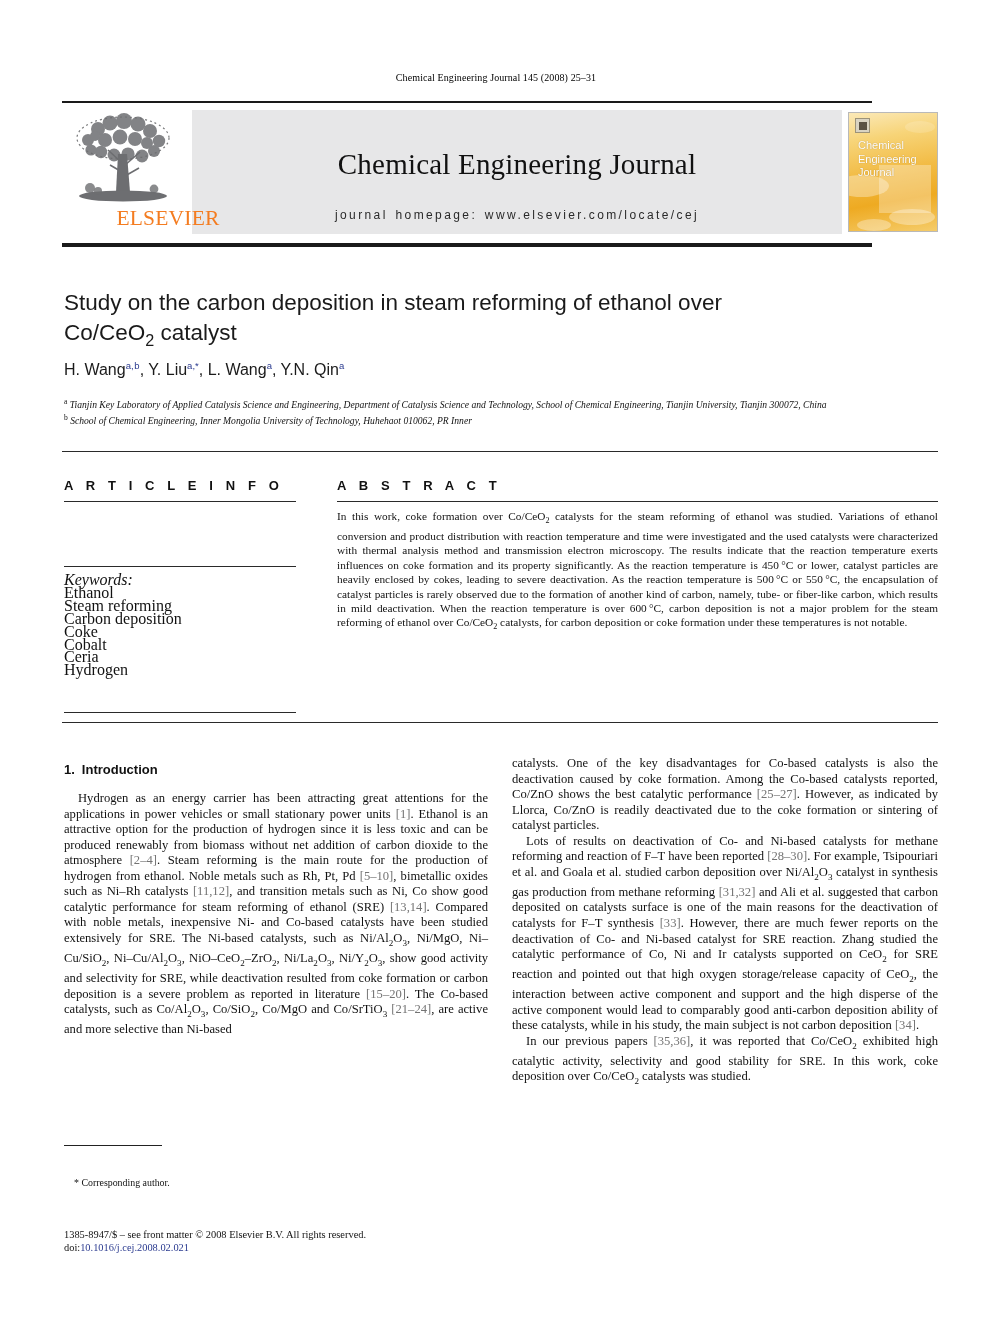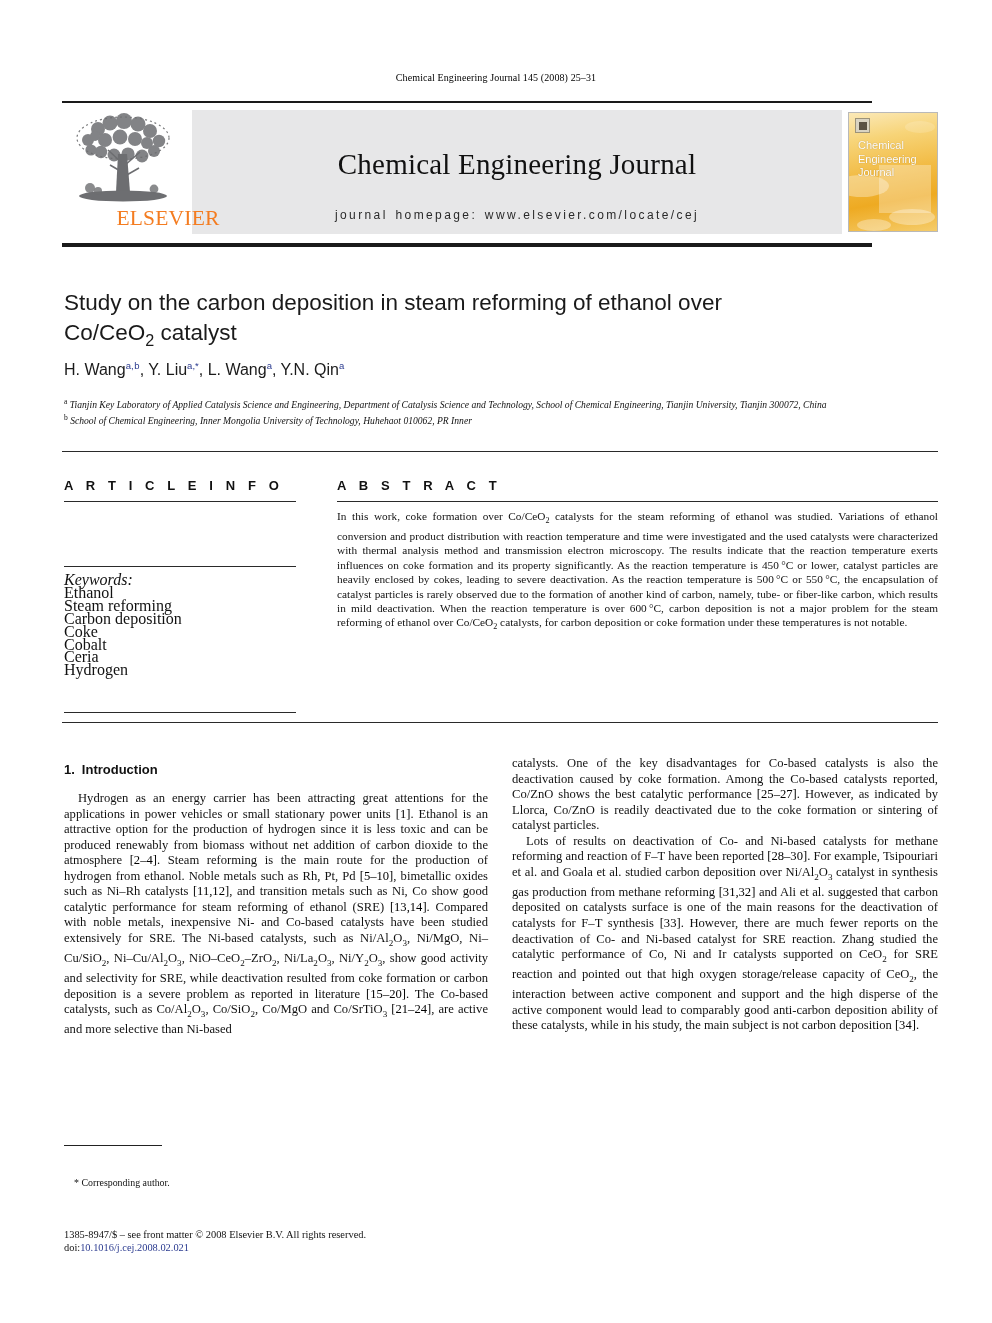--- a/index.html
+++ b/index.html
@@ -148,21 +148,21 @@
   .h2 {
     font-family:"Liberation Sans", sans-serif; font-size:13px; font-weight:700;
     color:#111; margin:0 0 14px 0;
   }
   .h2 .num { margin-right:7px; }
   .body-p {
     font-family:"Liberation Serif", serif; font-size:12.6px; line-height:15.55px;
     text-align:justify; color:#111; margin:0; text-indent:14px;
   }
   .body-p + .body-p { margin-top:0; }
-  .ref { color:#000000;margin-top:32px; }
+  .ref { color:#737373;margin-top:32px; }
   sub { font-size:.72em; }
   sup { font-size:.72em; }
 
   
   .fn-rule { position:absolute; left:64px; top:1145px; width:98px; height:1.3px; background:#222; }
   .fn {
     position:absolute; left:64px; top:1153px; width:424px;
     font-family:"Liberation Serif", serif; font-size:9.9px; line-height:12.3px;
     text-align:justify; color:#111;margin-top:24px;
   }
@@ -313,20 +313,25 @@
       reported <span class="ref">[28–30]</span>. For example, Tsipouriari et al. and Goala et al. studied carbon
       deposition over Ni/Al<sub>2</sub>O<sub>3</sub> catalyst in synthesis gas production from methane reforming
       <span class="ref">[31,32]</span> and Ali et al. suggested that carbon deposited on catalysts surface is one of the
       main reasons for the deactivation of catalysts for F–T synthesis <span class="ref">[33]</span>. However, there are
       much fewer reports on the deactivation of Co- and Ni-based catalyst for SRE reaction. Zhang studied the catalytic
       performance of Co, Ni and Ir catalysts supported on CeO<sub>2</sub> for SRE reaction and pointed out that high
       oxygen storage/release capacity of CeO<sub>2</sub>, the interaction between active component and support and the
       high disperse of the active component would lead to comparably good anti-carbon deposition ability of these
       catalysts, while in his study, the main subject is not carbon deposition <span class="ref">[34]</span>.
     </p>
+    <p class="body-p">
+      In our previous papers <span class="ref">[35,36]</span>, it was reported that Co/CeO<sub>2</sub> exhibited high
+      catalytic activity, selectivity and good stability for SRE. In this work, coke deposition over Co/CeO<sub>2</sub>
+      catalysts was studied.
+    </p>
   </div>
 
   <div class="fn-rule"></div>
   <div class="fn">
     <div style="text-indent:10px">* Corresponding author.</div>
   </div>
 
   <div class="issn">
     <div>1385-8947/$ – see front matter © 2008 Elsevier B.V. All rights reserved.</div>
     <div><span>doi:</span><span class="doi">10.1016/j.cej.2008.02.021</span></div>

